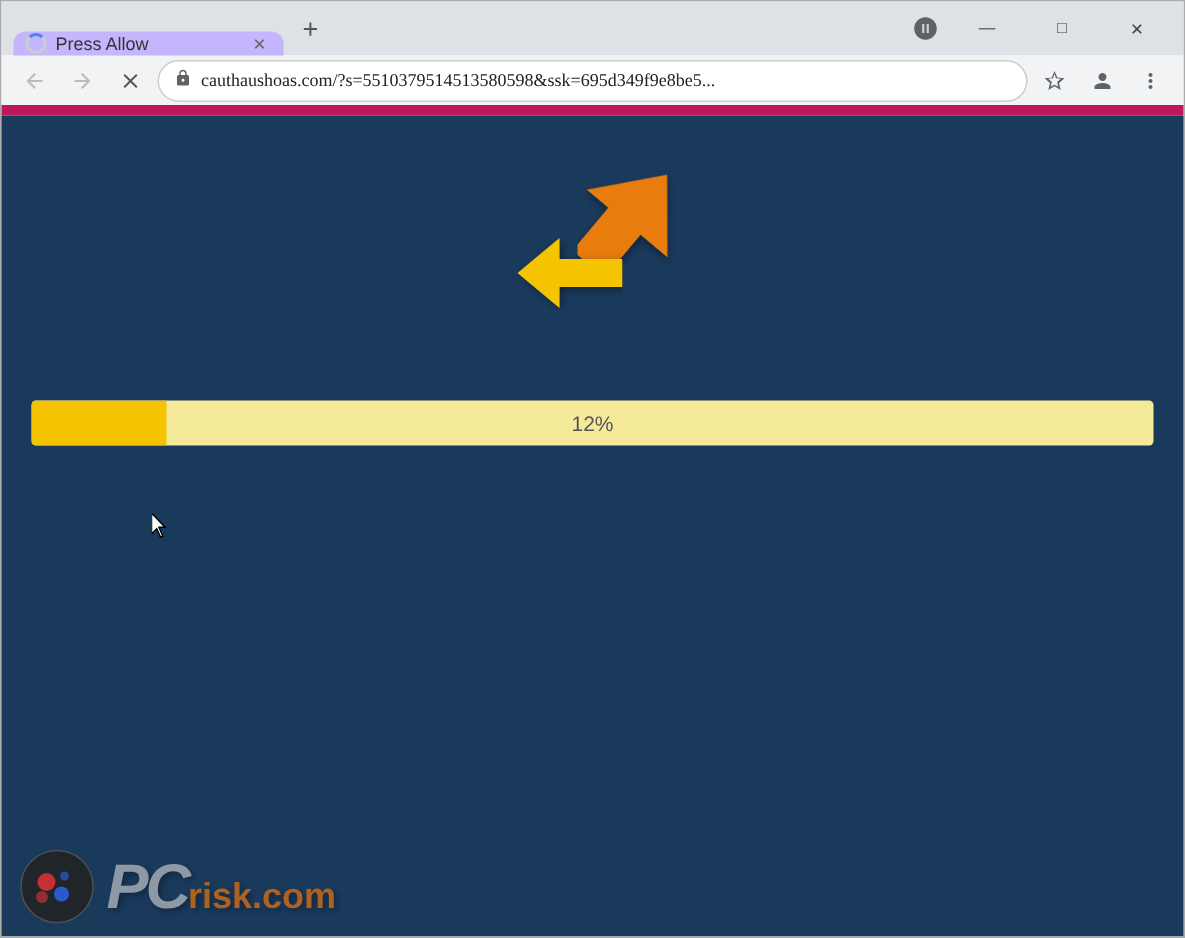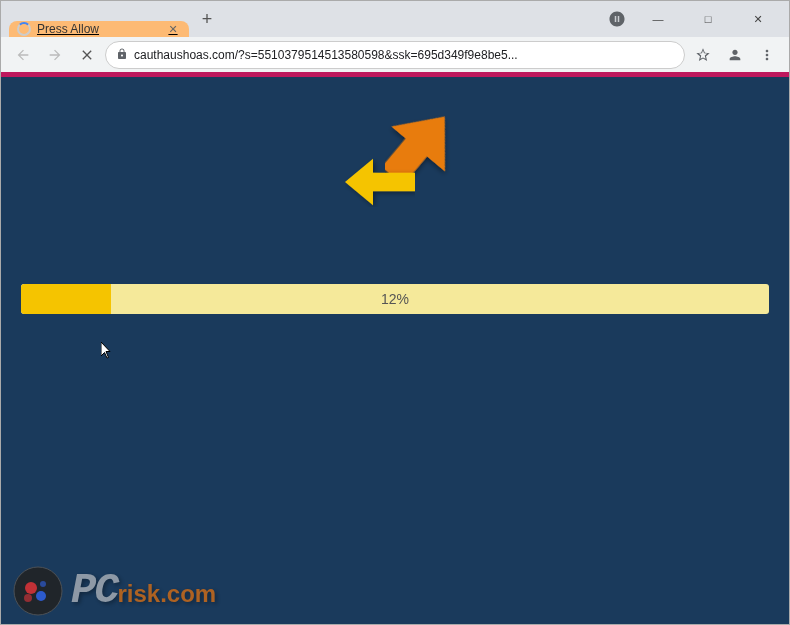--- a/index.html
+++ b/index.html
@@ -28,30 +28,29 @@
 
     .tab-strip {
       display: flex;
       align-items: flex-end;
       height: 100%;
       flex: 1;
     }
 
     .tab {
       height: 16px;
-      background: #fdba74;
+      background: #c4b5fd;
       border-radius: 8px 8px 0 0;
       display: flex;
       align-items: center;
       padding: 0 8px;
       gap: 6px;
       min-width: 180px;
       max-width: 240px;
       position: relative;
-      text-decoration: underline;
     }
 
     .tab-spinner {
       width: 14px;
       height: 14px;
       border-radius: 50%;
       border: 2px solid #ccc;
       border-top-color: #4285f4;
       flex-shrink: 0;
     }
@@ -111,22 +110,23 @@
     }
 
     
     .nav-bar {
       height: 40px;
       background: #f1f3f4;
       display: flex;
       align-items: center;
       padding: 0 8px;
       gap: 4px;
-      border-bottom: 5px solid #be185d;
-      flex-shrink: 0;
+      border-bottom: 7px solid #be185d;
+      flex-shrink: 0;
+      font-family: Liberation Serif, serif;
     }
 
     .nav-btn {
       width: 28px;
       height: 28px;
       border-radius: 50%;
       display: flex;
       align-items: center;
       justify-content: center;
       color: #555;
@@ -246,21 +246,20 @@
     .progress-bar-bg {
       width: 100%;
       height: 100%;
       background: #f5e99a;
       border-radius: 3px;
       overflow: hidden;
       position: relative;
       display: flex;
       align-items: center;
       justify-content: center;
-      margin-top: 17px;
     }
 
     .progress-bar-fill {
       position: absolute;
       left: 0;
       top: 0;
       height: 100%;
       background: #f5c400;
       border-radius: 3px 0 0 3px;
     }
@@ -420,19 +419,19 @@
     <div class="watermark">
 
       <svg class="watermark-logo" viewBox="0 0 50 50">
         <circle cx="25" cy="25" r="24" fill="#222" stroke="#555" stroke-width="1"></circle>
         <circle cx="18" cy="22" r="6" fill="#e03030"></circle>
         <circle cx="28" cy="30" r="5" fill="#3060e0"></circle>
         <circle cx="15" cy="32" r="4" fill="#e03030" opacity="0.7"></circle>
         <circle cx="30" cy="18" r="3" fill="#3060e0" opacity="0.7"></circle>
       </svg>
       <div style="display:flex; align-items:baseline;">
-        <span style="font-size:42px; font-weight:900; font-style:italic; color:#d0d0d0; font-family:Liberation Mono, monospace; opacity:0.75; letter-spacing:-2px; text-shadow: 2px 2px 4px rgba(0,0,0,0.5);">PC</span>
+        <span style="font-size:42px; font-weight:900; font-style:italic; color:#d0d0d0; font-family:Liberation Sans, sans-serif; opacity:0.75; letter-spacing:-2px; text-shadow: 2px 2px 4px rgba(0,0,0,0.5);">PC</span>
         <span style="font-size:24px; font-weight:700; color:#e8720c; font-family:Arial,sans-serif; opacity:0.85; text-shadow: 2px 2px 4px rgba(0,0,0,0.5);">risk.com</span>
       </div>
     </div>
 
   </div>
 </div>
 
 </body></html>

